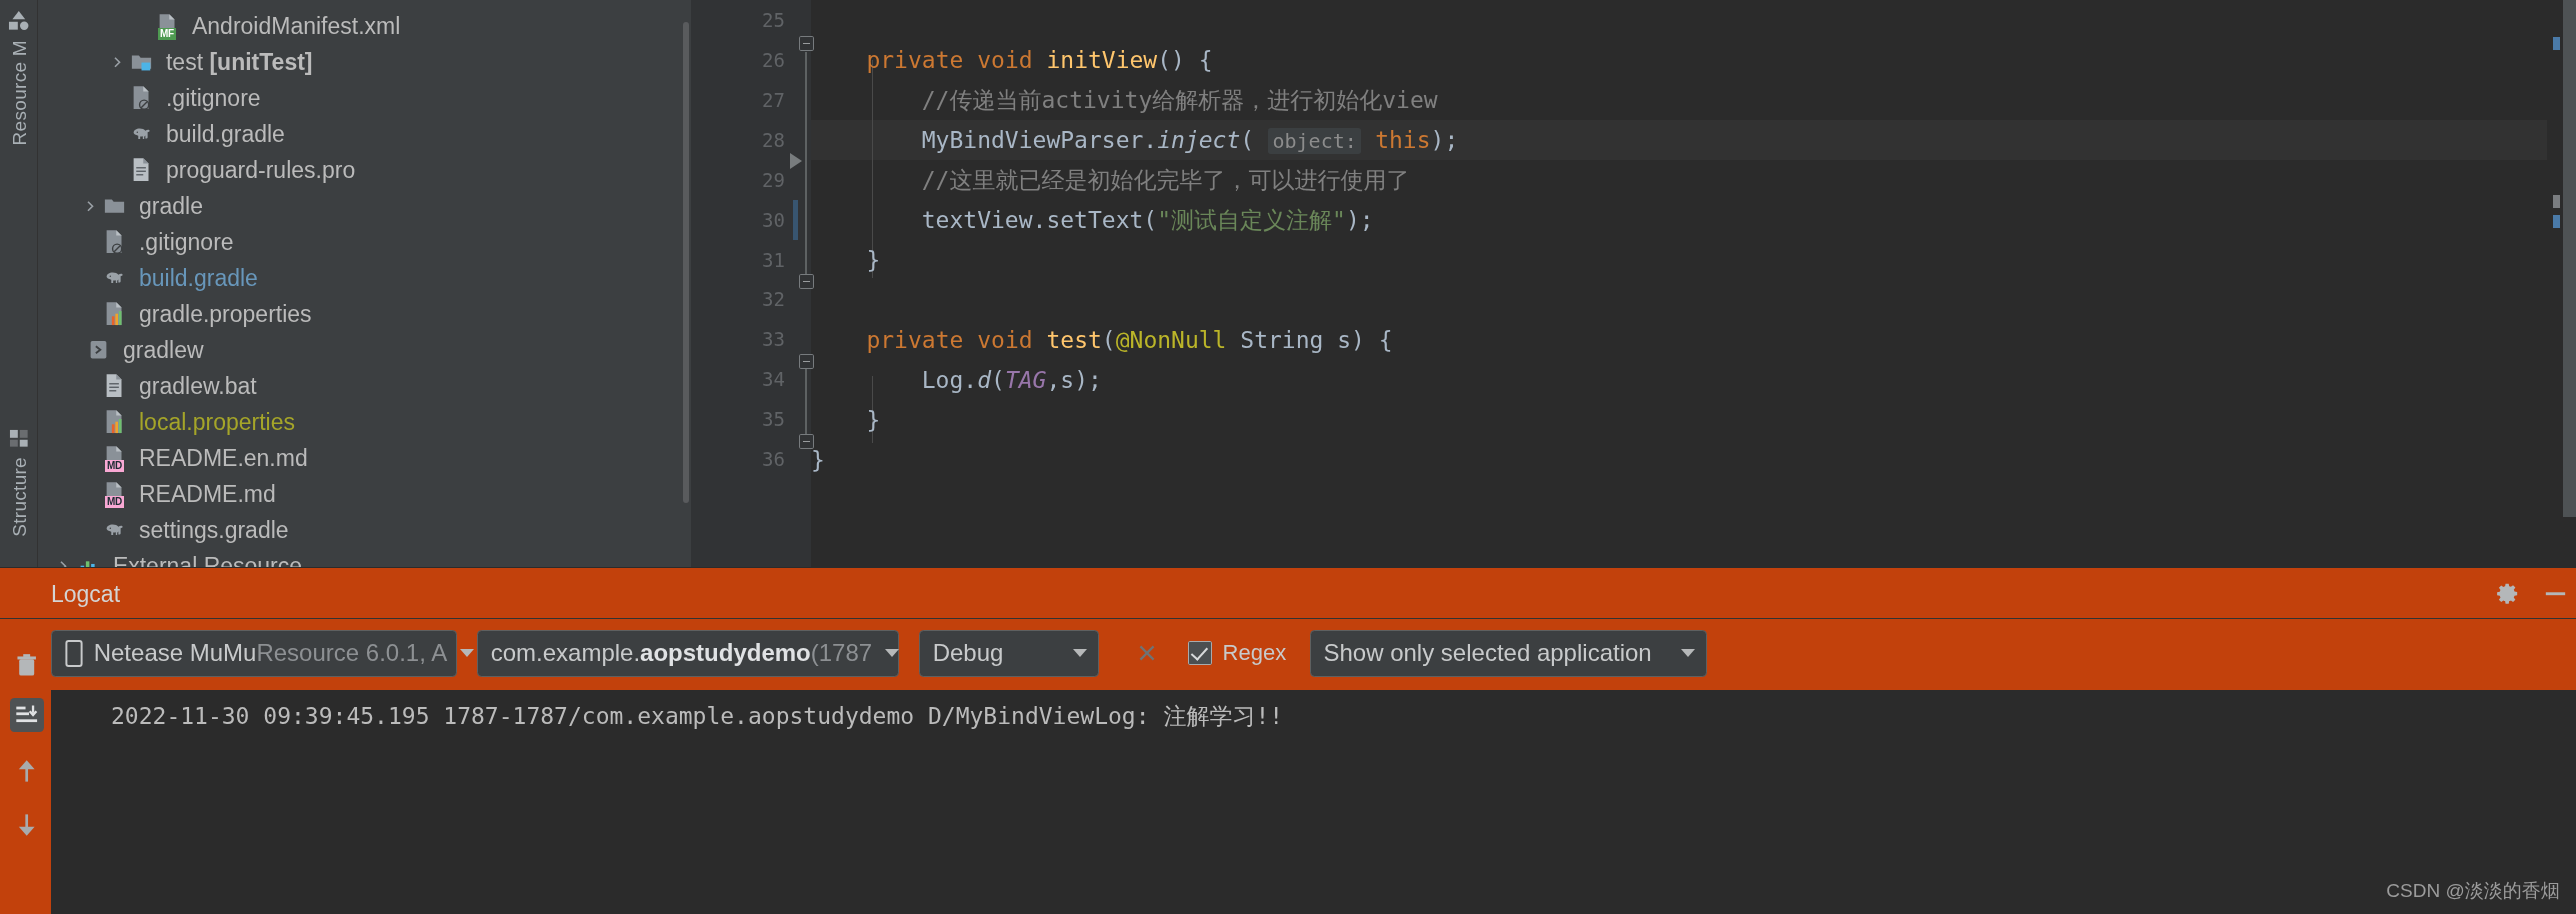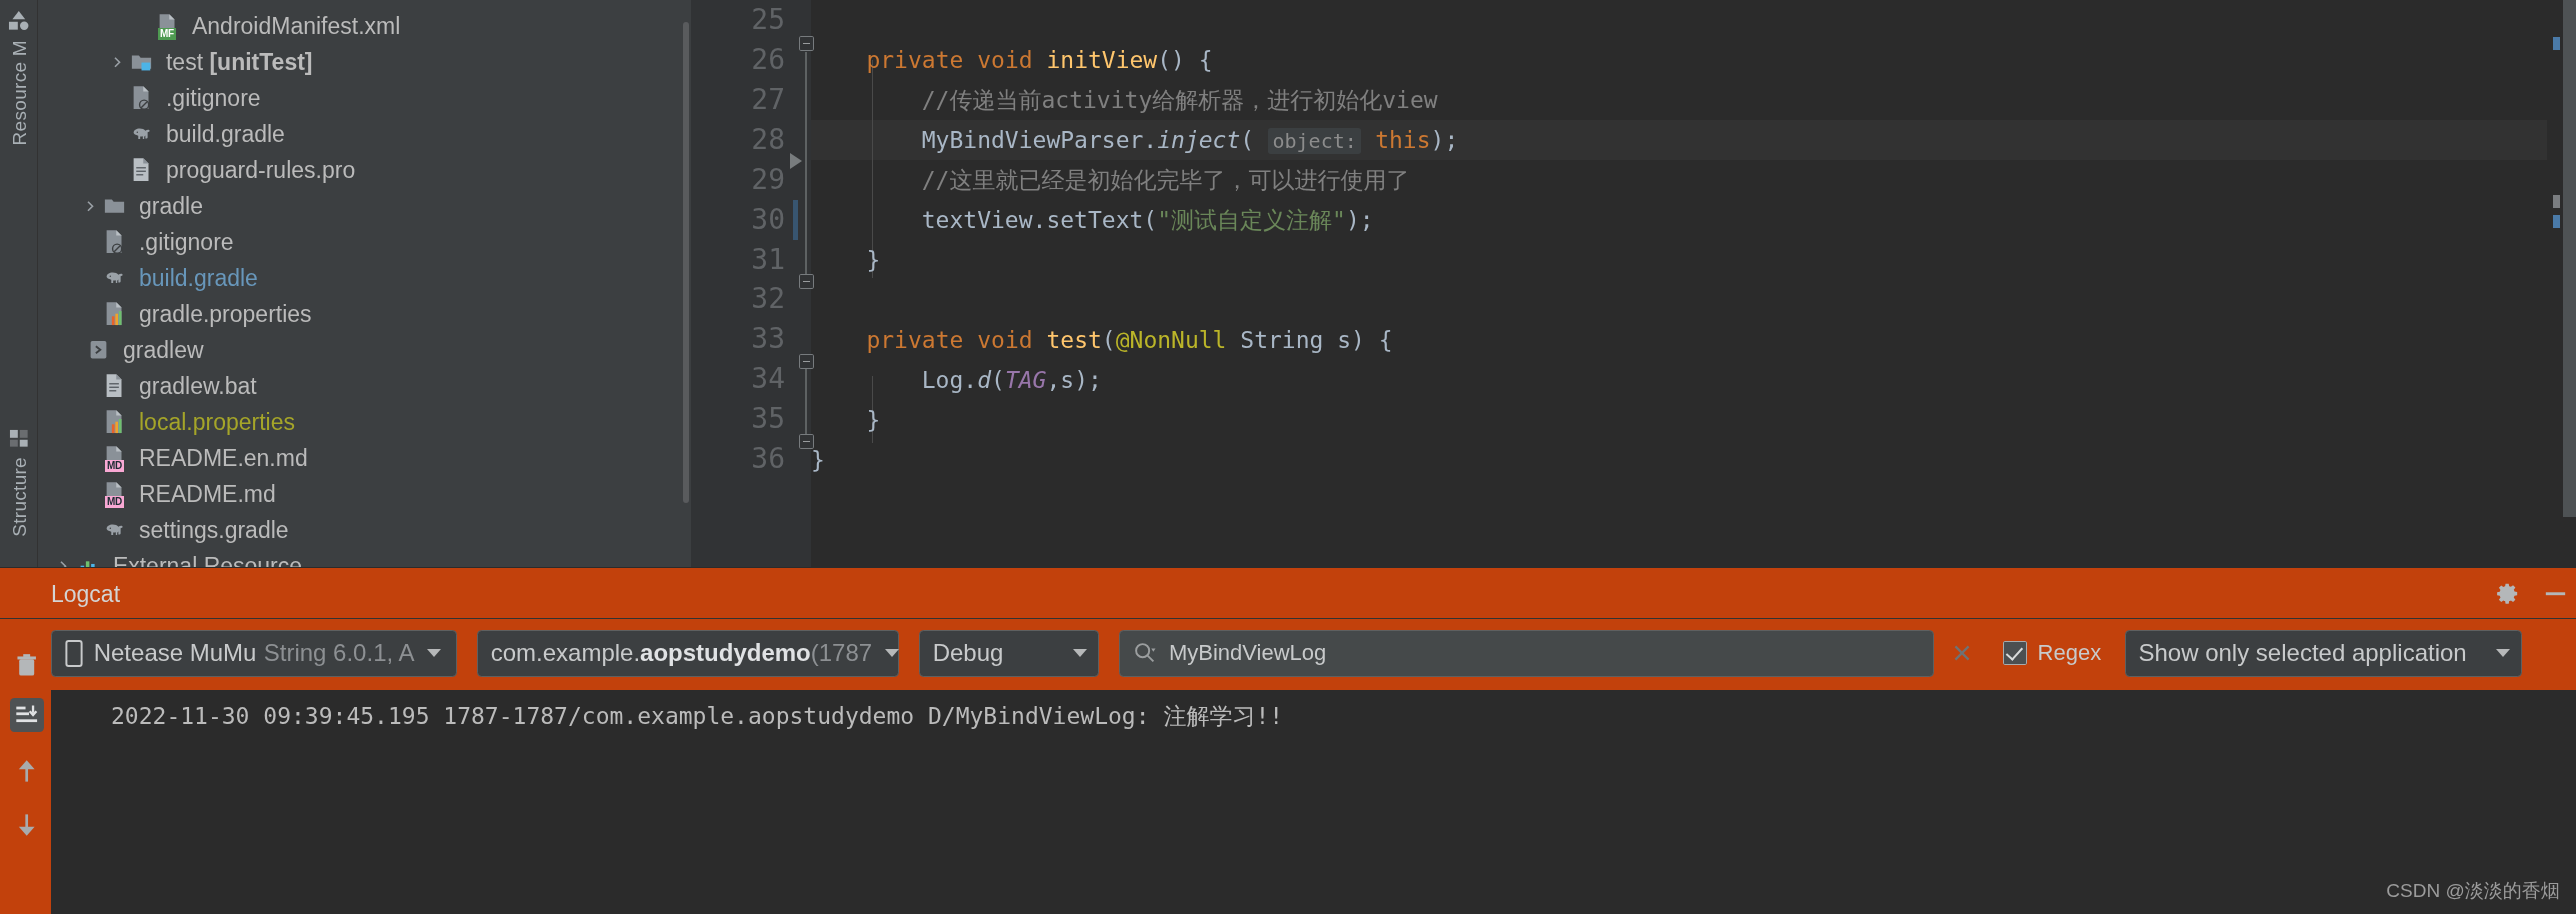--- a/index.html
+++ b/index.html
@@ -84,21 +84,21 @@
     background: #313335;
   }
   .code-area { position: absolute; left: 120px; top: 0; right: 0; height: 567px; }
   .cline {
     position: relative; height: 40px; line-height: 40px;
     font-family: "DejaVu Sans Mono", monospace; font-size: 23px;
     white-space: pre; color: #a9b7c6;
   }
   .ln {
     position: absolute; left: 0; width: 94px; text-align: right;
-    font-family: "DejaVu Sans Mono", monospace; font-size: 28px;
+    font-family: "DejaVu Sans Mono", monospace; font-size: 19px;
     color: #606366; height: 40px; line-height: 40px;
   }
   .hl-row { position: absolute; left: 0; right: 0; height: 40px; background: #323232; }
   .kw { color: #cc7832; }
   .fn { color: #ffc66d; }
   .cmt { color: #808080; }
   .str { color: #6a8759; }
   .fld { color: #9876aa; }
   .ann { color: #bbb529; }
   .itl { font-style: italic; }
@@ -586,21 +586,21 @@
     <div class="logcat-toolbar">
 
       <div class="combo" style="width:406px;">
         <span style="margin-right:11px;display:flex;">
           <svg width="18" height="27" viewBox="0 0 14 22">
               <rect x="0.8" y="0.8" width="12.4" height="20.4" rx="1.8" fill="none" stroke="#c8cacb" stroke-width="1.6"></rect>
             </svg>
         </span>
         <span>Netease MuMu</span>
         <span style="width:7.3px;"></span>
-        <span class="muted">String 6.0.1, A</span>
+        <span class="muted">Resource 6.0.1, A</span>
         <span class="arrow"></span>
       </div>
 
       <div style="width:20px;"></div>
 
       <div class="combo" style="width:422px;">
         <span>com.example.</span>
         <span class="bold">aopstudydemo</span>
         <span class="muted"> (1787</span>
         <span class="arrow"></span>
@@ -608,30 +608,20 @@
 
       <div style="width:20px;"></div>
 
       <div class="combo" style="width:180px; justify-content:space-between;">
         <span>Debug</span>
         <span class="arrow"></span>
       </div>
 
       <div style="width:20px;"></div>
 
-      <div class="searchbox" style="width:815px;">
-        <span style="margin-right:12.7px;display:flex;align-items:center;">
-          <svg width="23.6" height="23.6" viewBox="0 0 22 22">
-              <circle cx="9" cy="9" r="6.1" fill="none" stroke="#9b9e9f" stroke-width="1.8"></circle>
-              <line x1="13.6" y1="13.6" x2="19" y2="19" stroke="#9b9e9f" stroke-width="1.8"></line>
-              <polygon points="17,7 21,7 19,10" fill="#9b9e9f"></polygon>
-            </svg>
-        </span>
-        <input type="text" value="MyBindViewLog" style="">
-      </div>
 
       <div style="width:9px;"></div>
 
       <div style="width:38px;height:38px;display:flex;align-items:center;justify-content:center;">
         <svg width="22" height="22" viewBox="0 0 20 20">
             <line x1="4" y1="4" x2="16" y2="16" stroke="#6f7375" stroke-width="2"></line>
             <line x1="16" y1="4" x2="4" y2="16" stroke="#6f7375" stroke-width="2"></line>
           </svg>
       </div>
 

